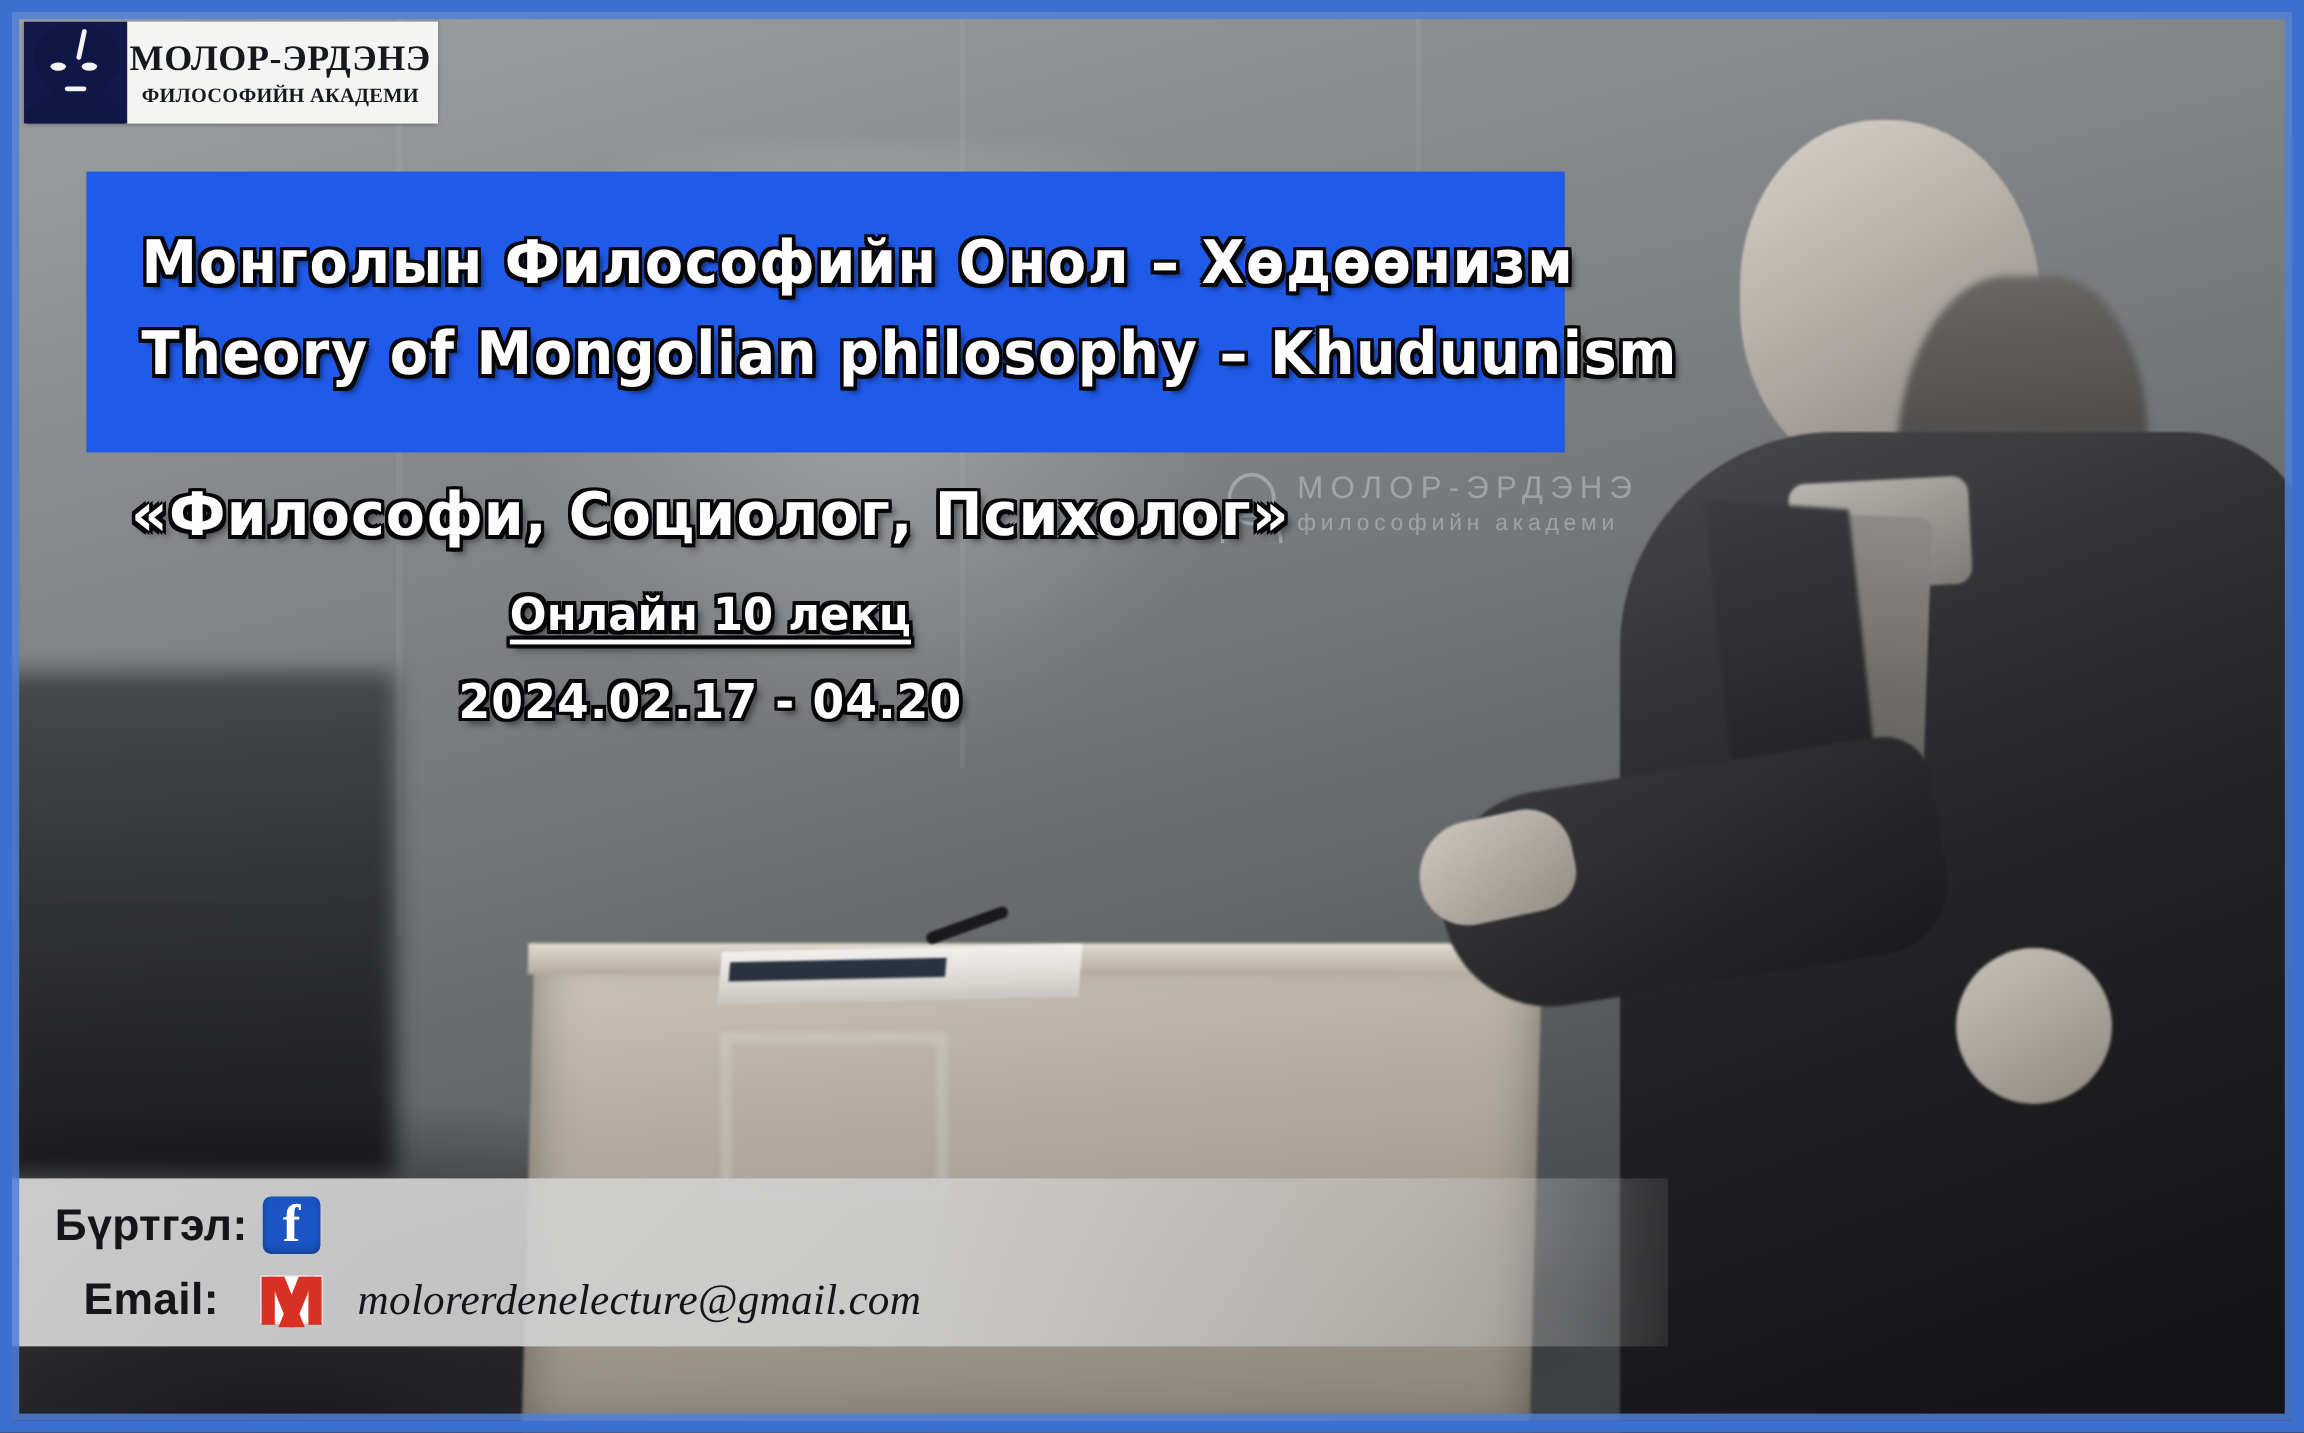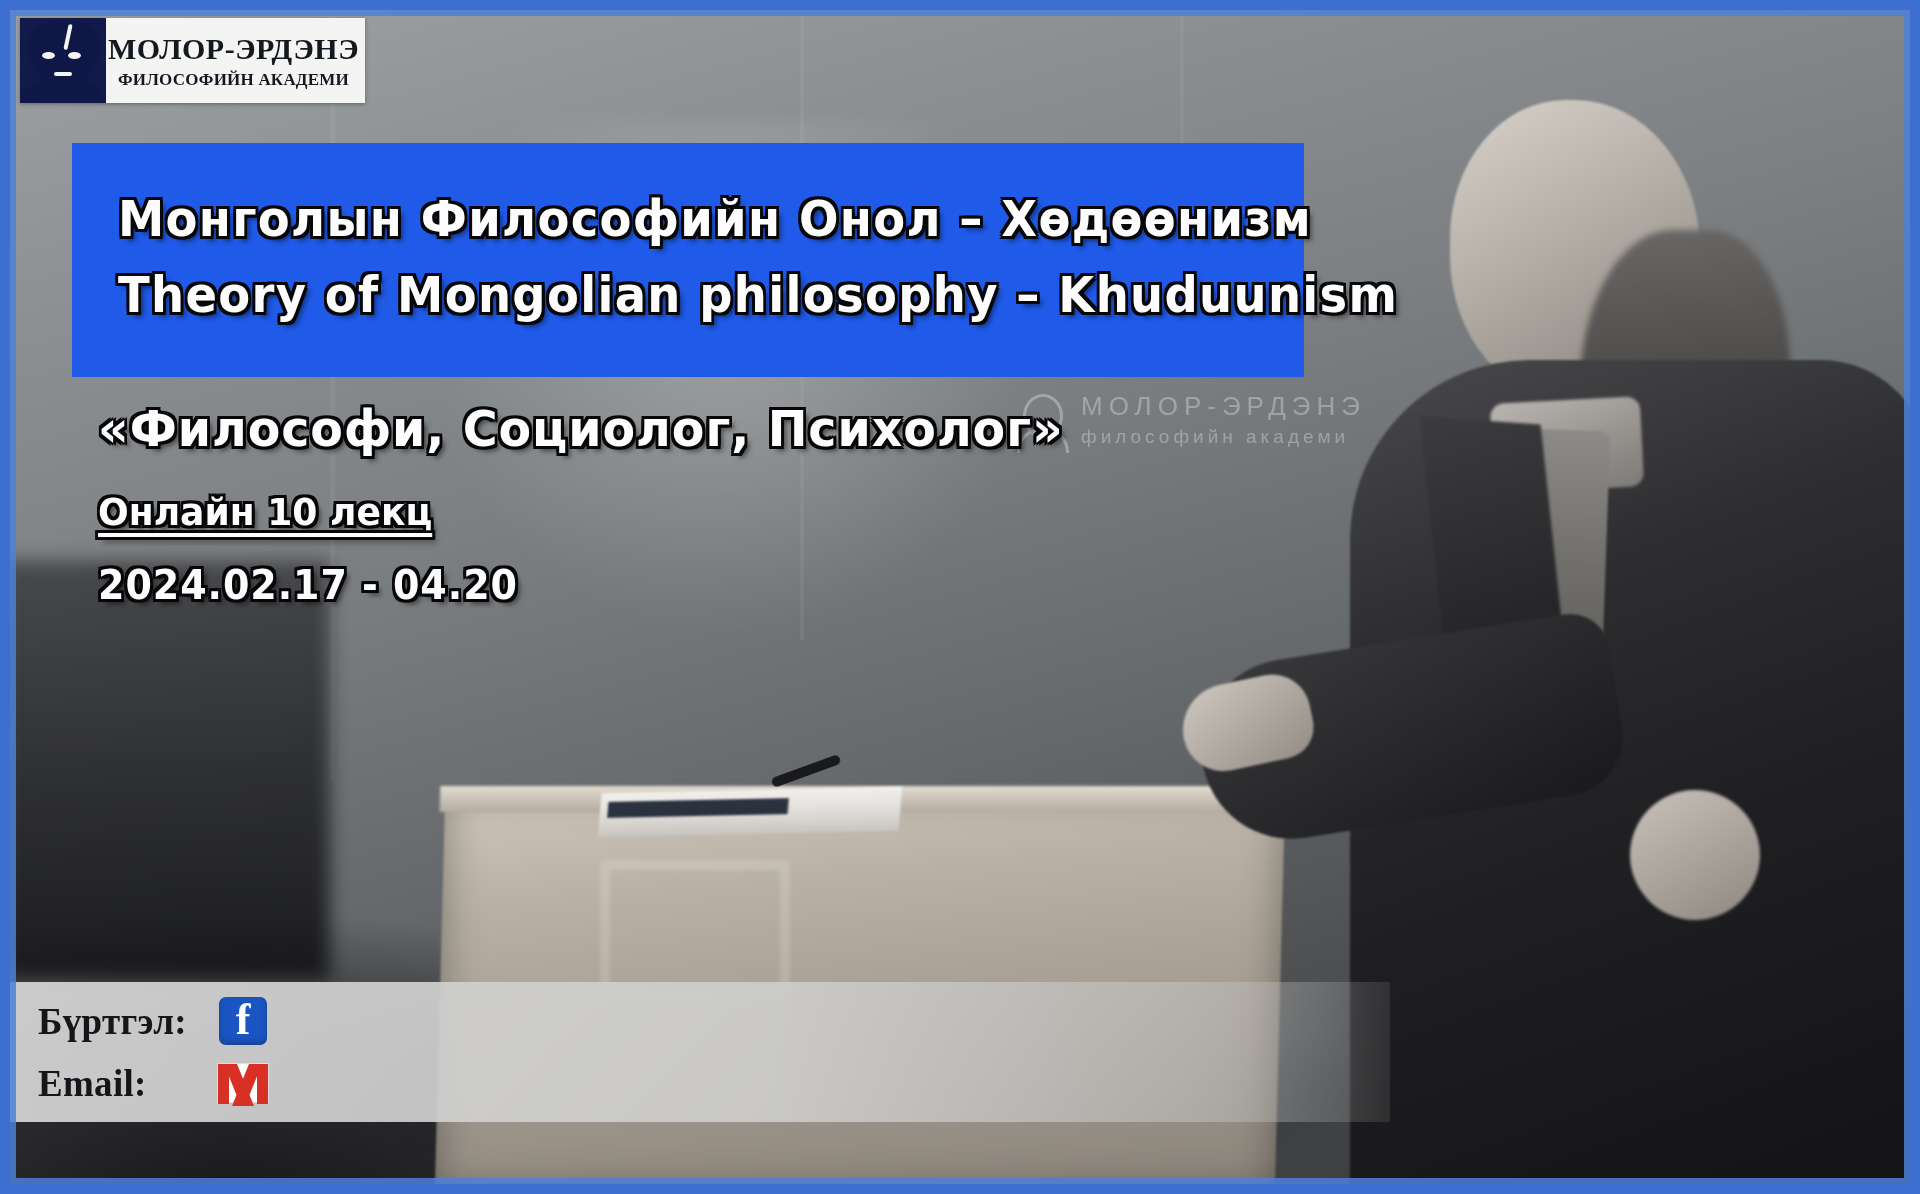--- a/index.html
+++ b/index.html
@@ -117,39 +117,39 @@
     white-space:nowrap;
     text-shadow:
       -3px -3px 0 #07070a, 3px -3px 0 #07070a, -3px 3px 0 #07070a, 3px 3px 0 #07070a,
       0 -3px 0 #07070a, 0 3px 0 #07070a, -3px 0 0 #07070a, 3px 0 0 #07070a,
       5px 5px 5px rgba(0,0,0,.45);
   }
   .banner .t1{position:absolute;left:46px;top:48px;}
   .banner .t2{position:absolute;left:46px;top:124px;}
 
   
-  .sub{position:absolute;left:72px;top:400px;width:1040px;text-align:left;z-index:15;
+  .sub{position:absolute;left:72px;top:400px;width:1040px;text-align:center;z-index:15;
        font-family:"DejaVu Sans",sans-serif;font-weight:700;color:#fdfdfd;}
   .sub .s-outline{
     text-shadow:
       -3px -3px 0 #07070a, 3px -3px 0 #07070a, -3px 3px 0 #07070a, 3px 3px 0 #07070a,
       0 -3px 0 #07070a, 0 3px 0 #07070a, -3px 0 0 #07070a, 3px 0 0 #07070a,
       5px 5px 6px rgba(0,0,0,.5);
   }
   .s-quote{font-size:50px;letter-spacing:1px;transform:scaleX(.95);}
   .s-online{font-size:38px;margin-top:32px;text-decoration:underline;text-decoration-thickness:4px;text-underline-offset:8px;transform:scaleX(.95);}
   .s-date{font-size:40px;margin-top:28px;letter-spacing:1px;transform:scaleX(.95);}
 
   
   .contact{position:absolute;left:10px;bottom:72px;width:1380px;height:140px;
     background:linear-gradient(90deg, rgba(214,214,214,.92) 0%, rgba(206,206,206,.90) 55%, rgba(196,196,196,.55) 85%, rgba(190,190,190,.12) 100%);
     z-index:18;display:flex;flex-direction:column;justify-content:center;padding-left:28px;box-sizing:border-box;}
   .crow{display:flex;align-items:center;height:62px;}
-  .clabel{font-family:Liberation Serif, serif;font-weight:700;font-size:37px;color:#15151a;
-    width:176px;flex:0 0 176px;letter-spacing:.3px;}
+  .clabel{font-family:Liberation Sans, sans-serif;font-weight:700;font-size:37px;color:#15151a;
+    width:176px;flex:0 0 176px;letter-spacing:.3px;text-align:center;}
   .cicon{width:58px;flex:0 0 58px;display:flex;align-items:center;justify-content:center;}
   .fb{width:48px;height:48px;background:#1b55c4;border-radius:7px;position:relative;
       box-shadow:inset 0 -3px 6px rgba(0,0,0,.25);}
   .fb::after{content:"f";position:absolute;left:0;right:0;top:-3px;color:#fff;
       font-family:"Liberation Serif",serif;font-weight:700;font-size:44px;text-align:center;}
   .gm{width:52px;height:40px;position:relative;background:#fff;border:1px solid #ddd;box-sizing:border-box;}
   .gm::before{content:"";position:absolute;left:0;top:0;width:0;height:0;
       border-left:26px solid #d93025;border-right:26px solid #d93025;border-bottom:26px solid transparent;opacity:.0;}
   .gm-l{position:absolute;left:0;top:0;width:11px;height:40px;background:#d93025;}
   .gm-r{position:absolute;right:0;top:0;width:11px;height:40px;background:#d93025;}
@@ -243,18 +243,19 @@
       <div class="cicon">
         <div class="gm">
           <div class="gm-l"></div>
             <div class="gm-r"></div>
           <div class="gm-a1"></div>
             <div class="gm-a2"></div>
           <div class="gm-v1"></div>
             <div class="gm-v2"></div>
         </div>
       </div>
+      <div class="cval">molorerdenelecture@gmail.com</div>
     </div>
   </div>
 
   <div class="frame"></div>
   <div class="frame-inner"></div>
 </div>
 
 </body></html>

